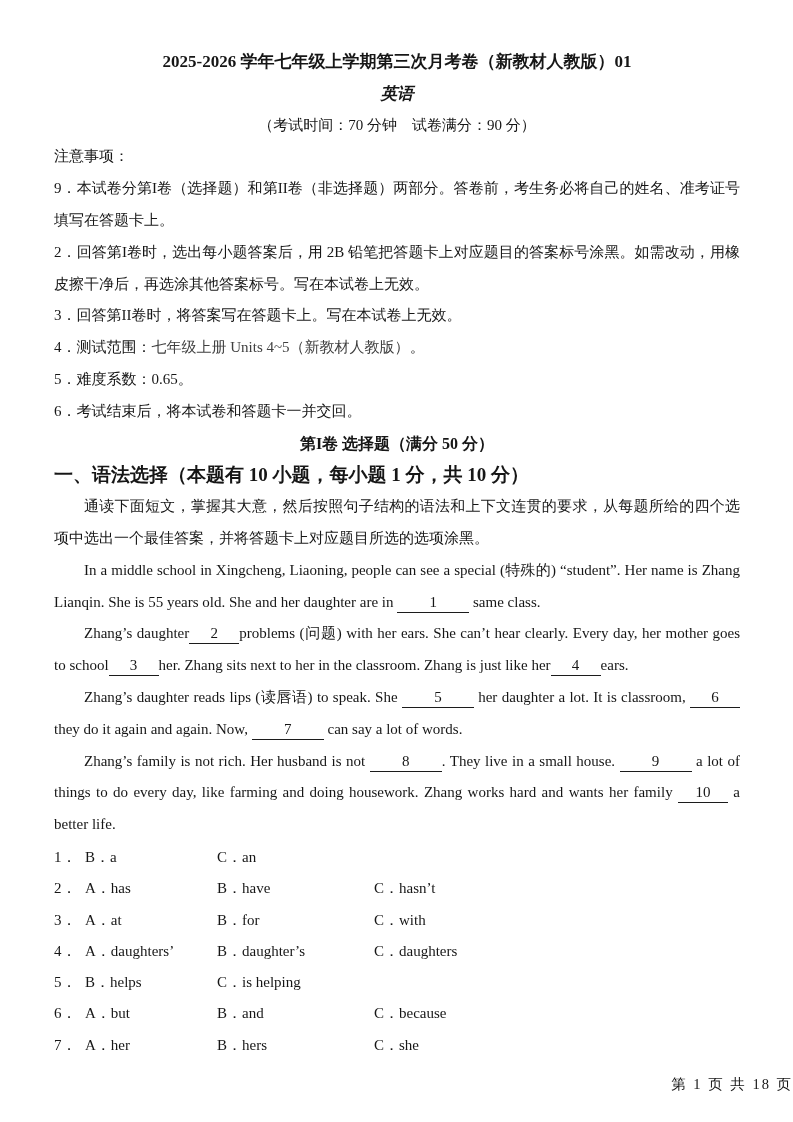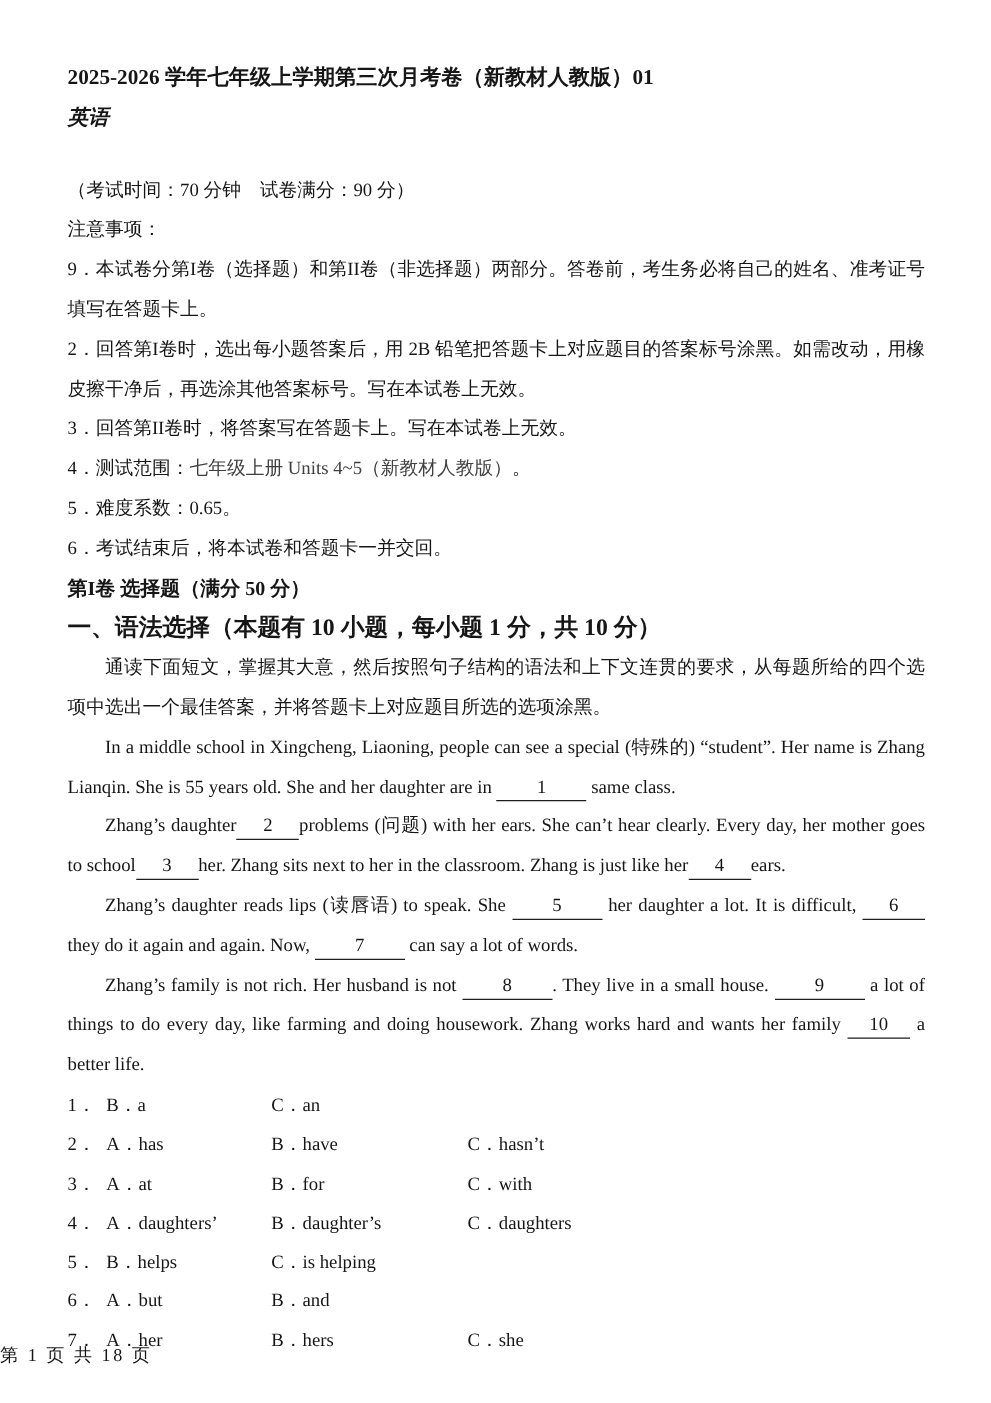--- a/index.html
+++ b/index.html
@@ -10,25 +10,25 @@
     height: 1122px;
     margin: 0 auto;
     background: #ffffff;
     color: #161616;
     font-family: "Liberation Serif", "DejaVu Serif", serif;
     font-size: 15px;
     padding: 46px 53px 0 54px;
     overflow: hidden;
   }
   .line { line-height: 31.8px; }
-  .center { }
+  .center { text-align: center; }
   .bold { font-weight: bold; }
   .title-line { font-size: 17px; }
   .subject-line { font-size: 16.5px; font-style: italic; }
-  .info-line { font-size: 15px; margin-top: 28px; }
+  .info-line { font-size: 15px; }
   .para {
     line-height: 31.8px;
     text-align: justify;
   }
   .indent { text-indent: 2em; }
   .red { color: #404040; }
   .vol-title { font-size: 16px; }
   .part-title { font-size: 19px; }
   .blank {
     display: inline-block;
@@ -45,21 +45,21 @@
   .qrow {
     display: grid;
     grid-template-columns: 31px 132px 157px 1fr;
     line-height: 31.3px;
   }
   .footer-line {
     position: absolute;
     left: 0;
     right: 0;
     bottom: 28px;
-    text-align: left;
+    text-align: right;
     font-size: 14.5px;
     letter-spacing: 2px;
   }
 </style>
 </head>
 <body>
 
 <div class="page">
 
   <div class="line center bold title-line">2025-2026 学年七年级上学期第三次月考卷（新教材人教版）01</div>
@@ -77,21 +77,21 @@
 
   <div class="line center bold vol-title">第I卷 选择题（满分 50 分）</div>
   <div class="line bold part-title">一、语法选择（本题有 10 小题，每小题 1 分，共 10 分）</div>
 
   <p class="para indent">通读下面短文，掌握其大意，然后按照句子结构的语法和上下文连贯的要求，从每题所给的四个选项中选出一个最佳答案，并将答题卡上对应题目所选的选项涂黑。</p>
 
   <p class="para indent"><span>In a middle school in Xingcheng, Liaoning, people can see a special (特殊的) “student”. Her name is Zhang Lianqin. She is 55 years old. She and her daughter are in </span><span class="blank"><span>1</span></span><span> same class.</span></p>
 
   <p class="para indent"><span>Zhang’s daughter</span><span class="blank narrow"><span>2</span></span><span>problems (问题) with her ears. She can’t hear clearly. Every day, her mother goes to school</span><span class="blank narrow"><span>3</span></span><span>her. Zhang sits next to her in the classroom. Zhang is just like her</span><span class="blank narrow"><span>4</span></span><span>ears.</span></p>
 
-  <p class="para indent"><span>Zhang’s daughter reads lips (读唇语) to speak. She </span><span class="blank"><span>5</span></span><span> her daughter a lot. It is difficult, </span><span class="blank narrow"><span>6</span></span><span> they do it again and again. Now, </span><span class="blank"><span>7</span></span><span> can say a lot of words.</span></p>
+  <p class="para indent"><span>Zhang’s daughter reads lips (读唇语) to speak. She </span><span class="blank"><span>5</span></span><span> her daughter a lot. It is classroom, </span><span class="blank narrow"><span>6</span></span><span> they do it again and again. Now, </span><span class="blank"><span>7</span></span><span> can say a lot of words.</span></p>
 
   <p class="para indent"><span>Zhang’s family is not rich. Her husband is not </span><span class="blank"><span>8</span></span><span>. They live in a small house. </span><span class="blank"><span>9</span></span><span> a lot of things to do every day, like farming and doing housework. Zhang works hard and wants her family </span><span class="blank narrow"><span>10</span></span><span> a better life.</span></p>
 
   <div class="questions">
     <div class="qrow">
       <span>1．</span>
       <span>B．a</span>
       <span>C．an</span>
     </div>
     <div class="qrow">
@@ -114,20 +114,21 @@
     </div>
     <div class="qrow">
       <span>5．</span>
       <span>B．helps</span>
       <span>C．is helping</span>
     </div>
     <div class="qrow">
       <span>6．</span>
       <span>A．but</span>
       <span>B．and</span>
+      <span>C．because</span>
     </div>
     <div class="qrow">
       <span>7．</span>
       <span>A．her</span>
       <span>B．hers</span>
       <span>C．she</span>
     </div>
   </div>
 
   <div class="footer-line">第 1 页 共 18 页</div>

